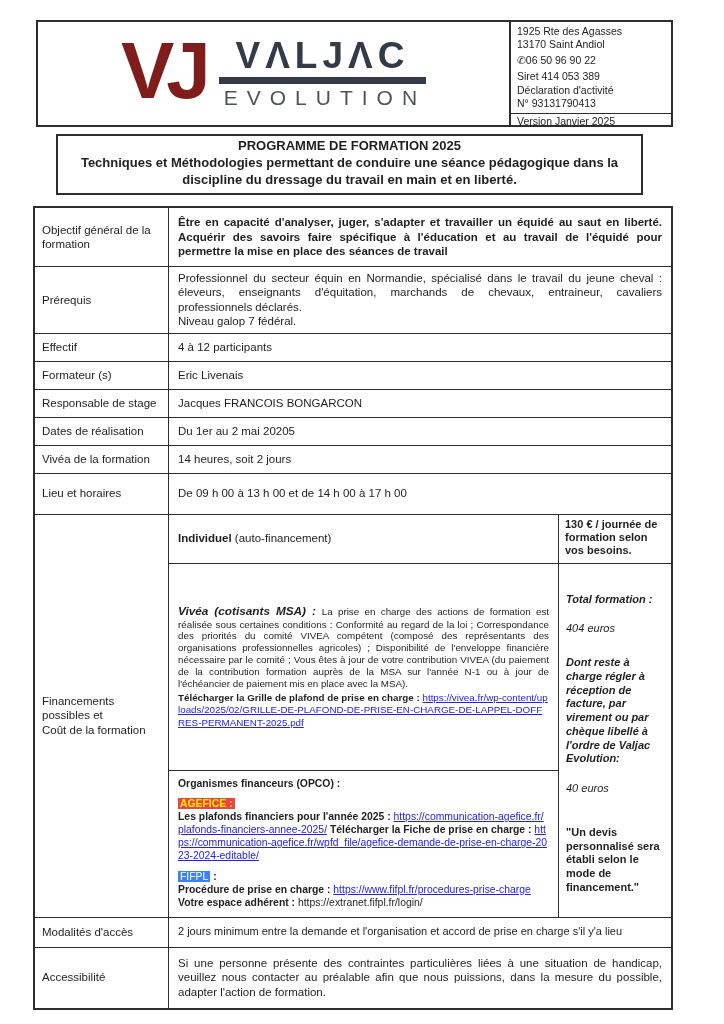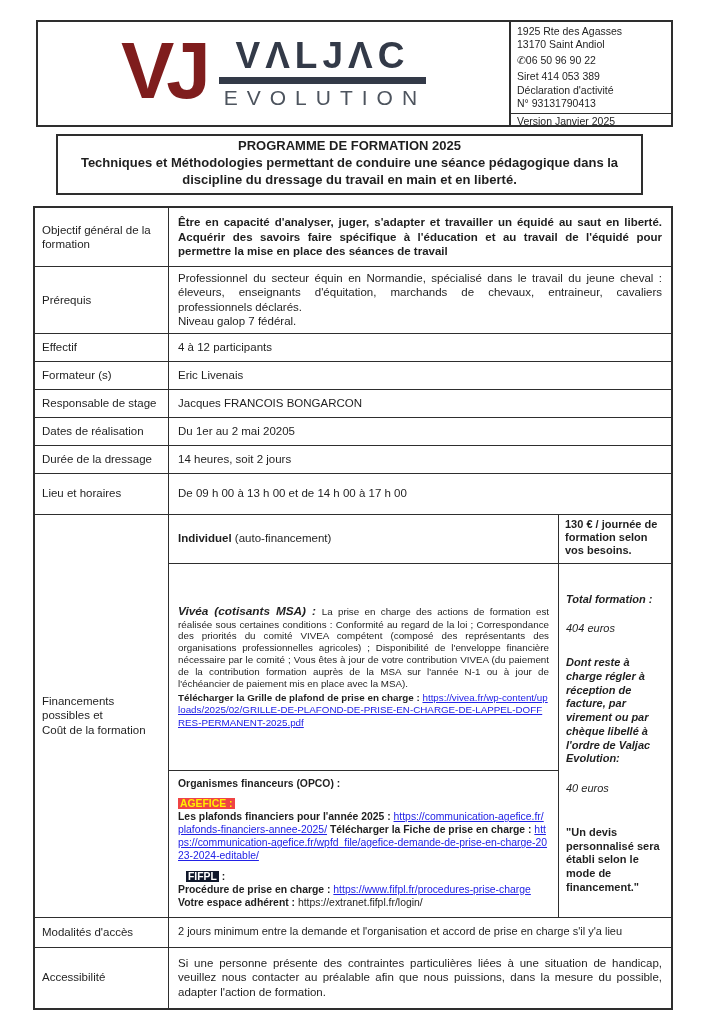--- a/index.html
+++ b/index.html
@@ -61,21 +61,21 @@
   .fin-mid{width:390px;min-width:390px;border-right:1.5px solid #2e2e2e;display:flex;flex-direction:column;box-sizing:border-box;}
   .fin-right{flex:1;display:flex;flex-direction:column;box-sizing:border-box;}
   .cell-individuel{height:49px;min-height:49px;border-bottom:1.5px solid #2e2e2e;display:flex;align-items:center;padding:0 9px;box-sizing:border-box;}
   .cell-vivea{height:207px;min-height:207px;border-bottom:1.5px solid #2e2e2e;padding:6px 9px;display:flex;flex-direction:column;justify-content:center;box-sizing:border-box;}
   .vivea-p{font-size:9.8px;line-height:1.22;text-align:justify;}
   .vivea-h{font-size:11.8px;font-weight:700;font-style:italic;}
   .vivea-dl{font-size:9.8px;line-height:1.25;margin-top:2px;}
   .cell-opco{flex:1;padding:7px 9px;font-size:10.4px;line-height:1.24;box-sizing:border-box;}
   .opco-gap{height:8px;}
   .tag-agefice{background:#ef4444;color:#ffef00;font-weight:700;padding:0 2px;}
-  .tag-fifpl{background:#0f172a;color:#ffffff;font-weight:700;padding:0 2px;margin-left:8px;}
+  .tag-fifpl{background:#3b82f6;color:#ffffff;font-weight:400;padding:0 2px;}
   .cell-price{height:49px;min-height:49px;border-bottom:1.5px solid #2e2e2e;padding:3px 6px;font-weight:700;font-size:11px;line-height:1.22;box-sizing:border-box;}
   .cell-totals{flex:1;padding:9px 7px;font-size:11px;line-height:1.25;box-sizing:border-box;}
   .tot-1{margin:20px 0 16px;}
   .tot-2{margin:0 0 20px;}
   .tot-3{margin:0 0 16px;}
   .tot-4{margin:0 0 30px;}
 </style>
 </head>
 <body>
 
@@ -147,21 +147,21 @@
   </div>
 
   <div class="t-row r-small">
     <div class="t-label">Dates de réalisation</div>
     <div class="t-value">
         <div>Du 1er au 2 mai 20205</div>
       </div>
   </div>
 
   <div class="t-row r-small">
-    <div class="t-label">Durée de la dressage</div>
+    <div class="t-label">Vivéa de la formation</div>
     <div class="t-value">
         <div>14 heures, soit 2 jours</div>
       </div>
   </div>
 
   <div class="t-row r-lieu">
     <div class="t-label">Lieu et horaires</div>
     <div class="t-value">
       <div>De 09 h 00 à 13 h 00 et de 14 h 00 à 17 h 00</div>
     </div>

